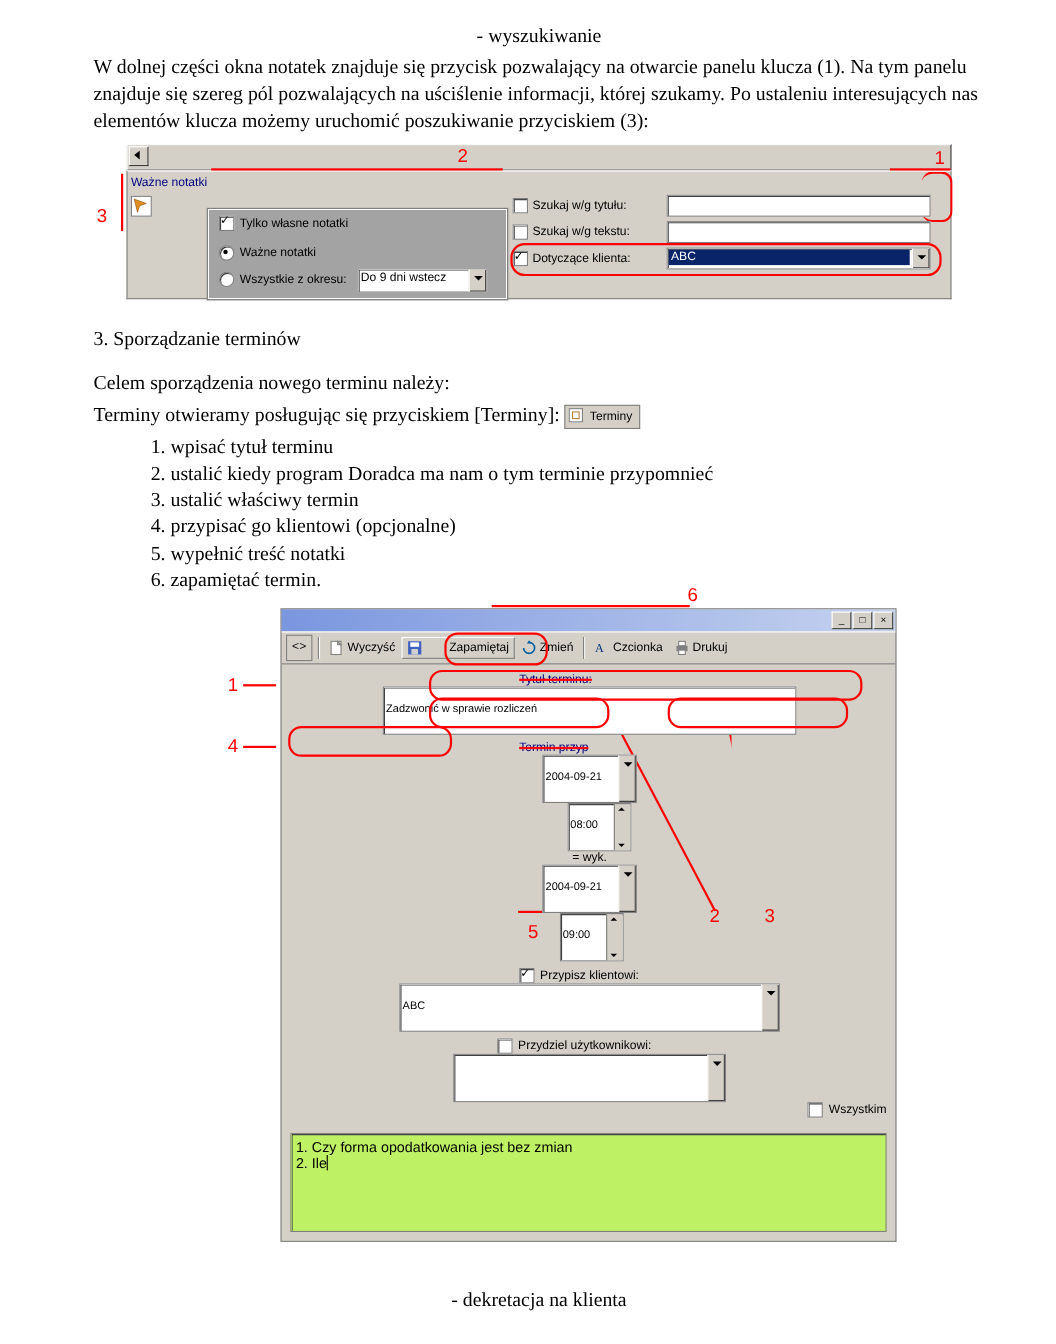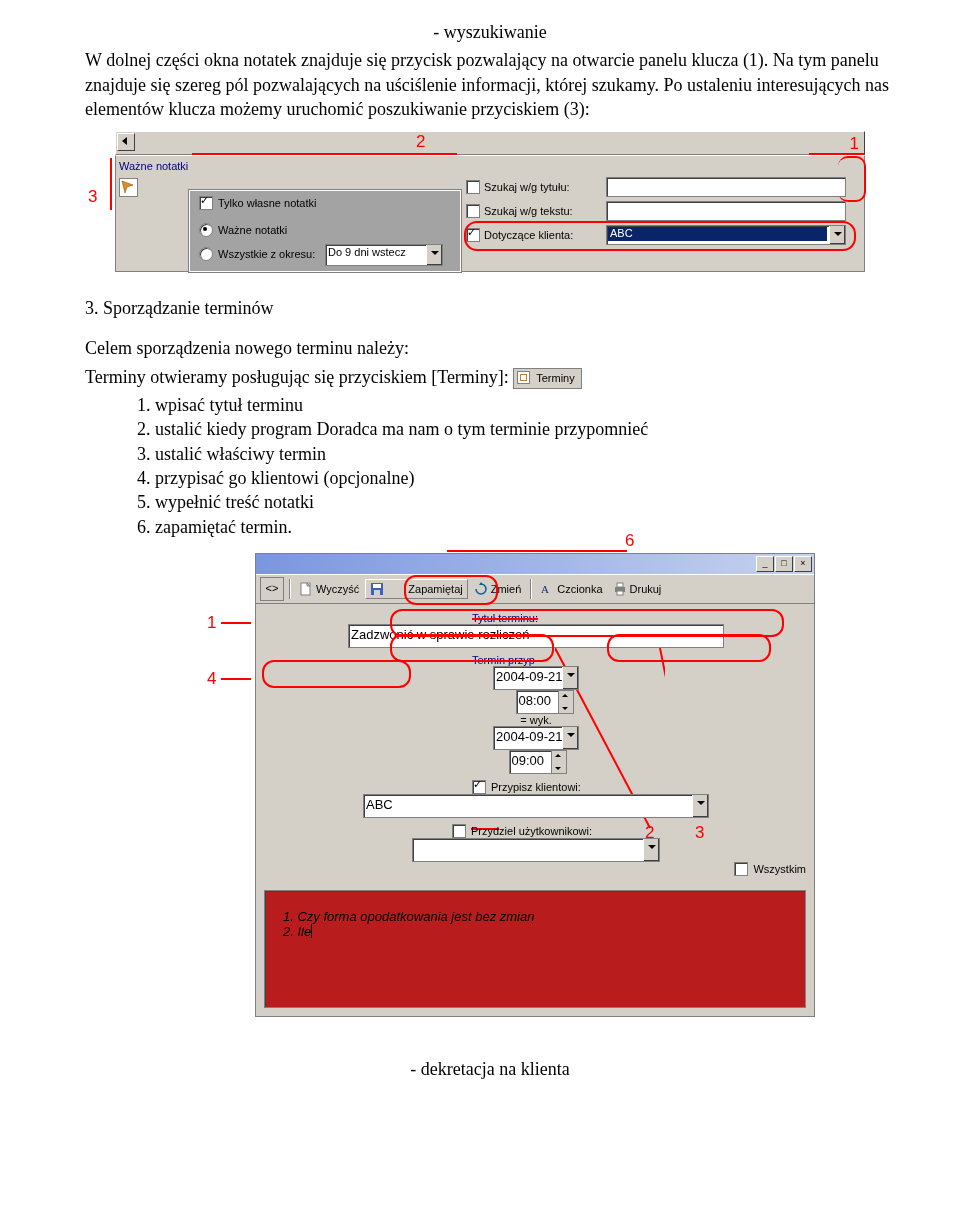--- a/index.html
+++ b/index.html
@@ -326,23 +326,23 @@
   }
   .shot2 .flabel {
     width: 128px;
     color: #000080;
   }
   .shot2 .finput {
     height: 18px;
     background: #fff;
     border: 1px solid #808080;
     box-shadow: inset 1px 1px 0 #404040;
-    padding: 2px 2px;
-    position: relative;
-    font-size: 13px;
+    padding: 12px 2px;
+    position: relative;
+    font-size: 10px;
     line-height: 16px;
   }
   .shot2 .w-title { width: 370px; }
   .shot2 .w-date { width: 80px; }
   .shot2 .w-time { width: 52px; }
   .shot2 .w-client { width: 340px; }
   .shot2 .w-user { width: 242px; }
   .shot2 .spin {
     position: absolute; right: 0; top: 0;
     width: 14px; height: 100%;
@@ -363,29 +363,28 @@
   .shot2 .chkline {
     display: flex; align-items: center; gap: 5px;
     width: 128px;
   }
   .shot2 .wsz {
     margin-left: auto;
   }
   .shot2 .memo {
     margin: 4px 8px 8px 8px;
     height: 80px;
-    background: #b91c1c;
+    background: #bef264;
     border: 1px solid #808080;
     box-shadow: inset 1px 1px 0 #404040;
-    padding: 18px;
+    padding: 4px;
     font-family: Arial;
     font-size: 13px;
     position: relative;
     white-space: pre-line;
-    font-style: italic;
   }
   .shot2 .memo .cursor {
     display: inline-block;
     width: 1px; height: 14px;
     background: #000;
     vertical-align: -2px;
   }
   .shot2 .ring {
     position: absolute;
     border: 2px solid #f00;

